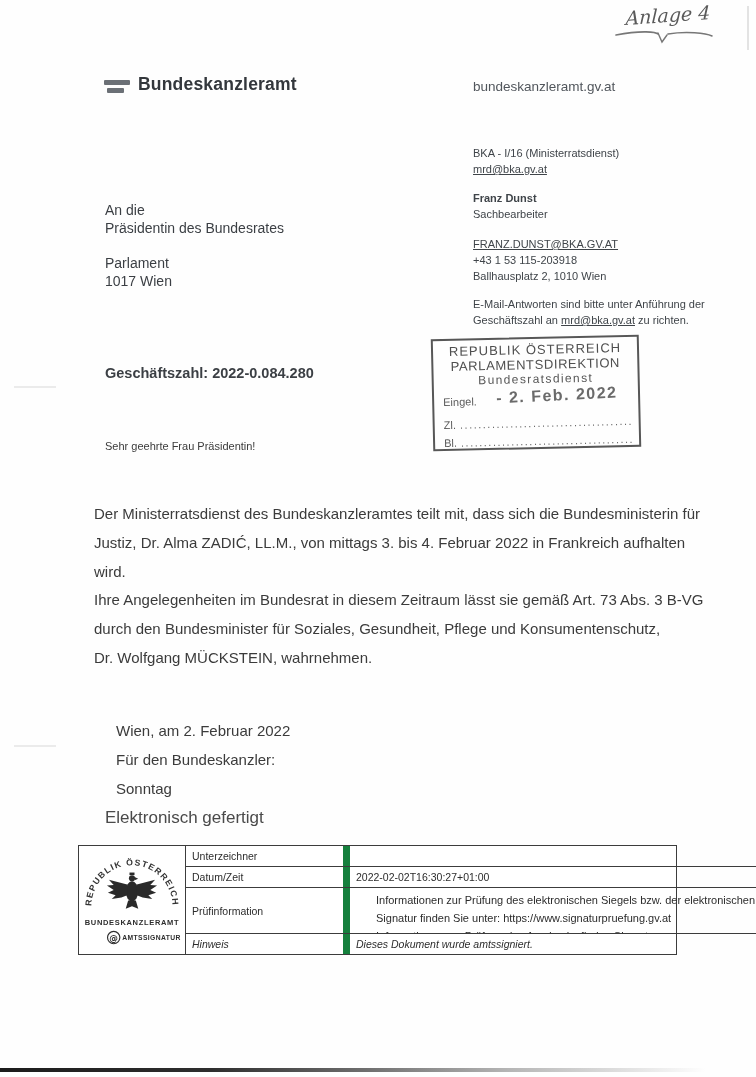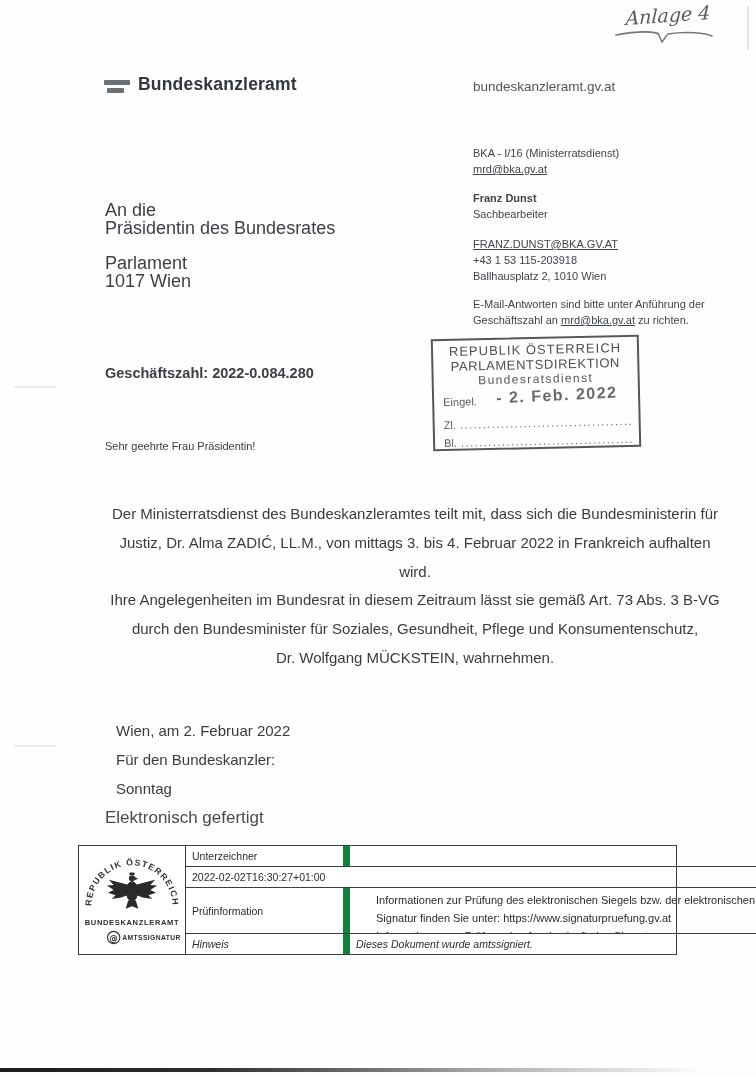--- a/index.html
+++ b/index.html
@@ -23,42 +23,42 @@
   .brand { position:absolute; left:138px; top:74px; font-size:17.5px; font-weight:600; color:#33373c; letter-spacing:0.2px; }
   .website { position:absolute; left:473px; top:79px; font-size:13.5px; color:#51565c; }
 
   
   .contact { position:absolute; left:473px; top:145px; width:254px; font-size:11px; line-height:16px; color:#3f4449; }
   .contact .gap13 { height:13px; } .contact .gap14 { height:14px; } .contact .gap12 { height:12px; }
   .contact .bold { font-weight:bold; }
   .ulink { text-decoration:underline; }
 
   
-  .recipient { position:absolute; left:105px; top:201px; font-size:18px; line-height:18px; color:#3b3f44; }
+  .recipient { position:absolute; left:105px; top:201px; font-size:14px; line-height:18px; color:#3b3f44; }
   .recipient .gap { height:17px; }
 
   .ref { position:absolute; left:105px; top:365px; font-size:14.5px; color:#3b3f44;font-weight:bold; }
 
   
   .stamp { position:absolute; left:432px; top:337px; width:208px; height:112px;
     border:2px solid #575757; transform:rotate(-1.3deg); color:#555; }
   .stamp .l1 { margin-top:3px; text-align:center; font-size:13px; letter-spacing:1px; color:#4f4f4f; }
   .stamp .l2 { text-align:center; font-size:13px; letter-spacing:0.6px; color:#4f4f4f; }
   .stamp .l3 { text-align:center; font-size:12px; letter-spacing:1.4px; color:#565656; }
   .stamp .rcv { position:absolute; left:9px; top:55px; font-size:11px; color:#5a5a5a; }
   .stamp .rcv-date { position:absolute; left:62px; top:48px; font-size:16px; font-weight:600;
     letter-spacing:1.5px; color:#6a6a6a; transform:rotate(-1.5deg); }
   .stamp .dotrow { position:absolute; left:9px; width:190px; display:flex; font-size:11px; color:#5a5a5a; }
   .stamp .dotrow .dots { flex:1; overflow:hidden; white-space:nowrap; letter-spacing:1.5px; margin-left:4px; color:#6a6a6a; }
   .stamp .zl { top:78px; } .stamp .bl { top:96px; }
 
   
   .salutation { position:absolute; left:105px; top:440px; font-size:11px; color:#3b3b3b; }
-  .para { position:absolute; left:105px; width:620px; font-size:15px; line-height:29px;
-    color:#3b3b3b; white-space:pre-line;text-align:center; }
+  .para { position:absolute; left:94px; width:620px; font-size:15px; line-height:29px;
+    color:#3b3b3b; white-space:pre-line; }
   .p1 { top:499px; } .p2 { top:585px; }
   .closing { position:absolute; left:105px; top:716px; font-size:15px; line-height:29px; color:#3b3b3b;margin-left:11px; }
   .efooter { position:absolute; left:105px; top:808px; font-size:17px; color:#4a4a4a; }
 
   
   .sigblock { position:absolute; left:78px; top:845px; width:599px; height:110px;
     border:1.4px solid #3c3c3c; display:flex; background:#fff; }
   .sealcell { width:117px; border-right:1px solid #3c3c3c; display:flex; align-items:center; justify-content:center; }
   .sigtable { flex:1; display:grid; grid-template-rows:21px 21px 46px 1fr; font-size:10.5px; color:#2c2c2c; }
   .sigrow { display:flex; border-bottom:1px solid #3c3c3c; }
@@ -166,20 +166,21 @@
         <circle cx="36" cy="94" r="6.4" fill="none" stroke="#2e2e2e" stroke-width="1.2"></circle>
         <text x="36" y="97.2" text-anchor="middle" font-size="9" font-weight="bold" fill="#2e2e2e" font-family="DejaVu Sans, sans-serif">@</text>
         <text x="45" y="97" font-size="7" font-weight="bold" fill="#2e2e2e" letter-spacing="0.4" font-family="Liberation Sans, sans-serif">AMTSSIGNATUR</text>
       </svg>
     </div>
     <div class="sigtable">
       <div class="sigrow">
         <div class="lab">Unterzeichner</div>
       </div>
       <div class="sigrow">
+        <div class="lab">Datum/Zeit</div>
         <div class="val">2022-02-02T16:30:27+01:00</div>
       </div>
       <div class="sigrow">
         <div class="lab">Prüfinformation</div>
         <div class="val multiline">Informationen zur Prüfung des elektronischen Siegels bzw. der elektronischen
 Signatur finden Sie unter: https://www.signaturpruefung.gv.at
 Informationen zur Prüfung des Ausdrucks finden Sie unter:
 https://www.bundeskanzleramt.gv.at/verifizierung</div>
       </div>
       <div class="sigrow">

